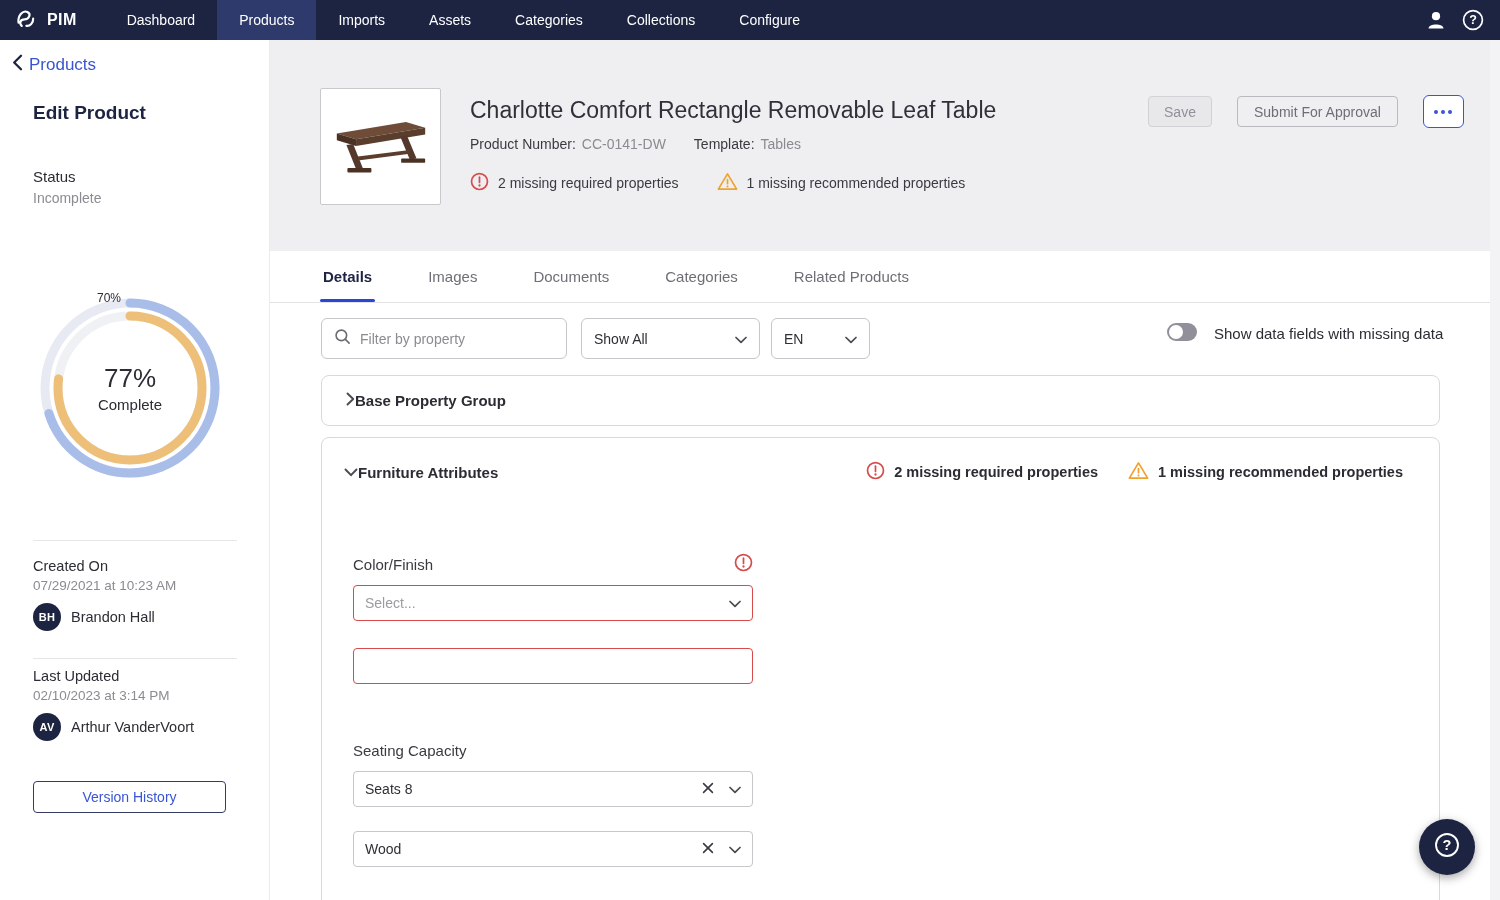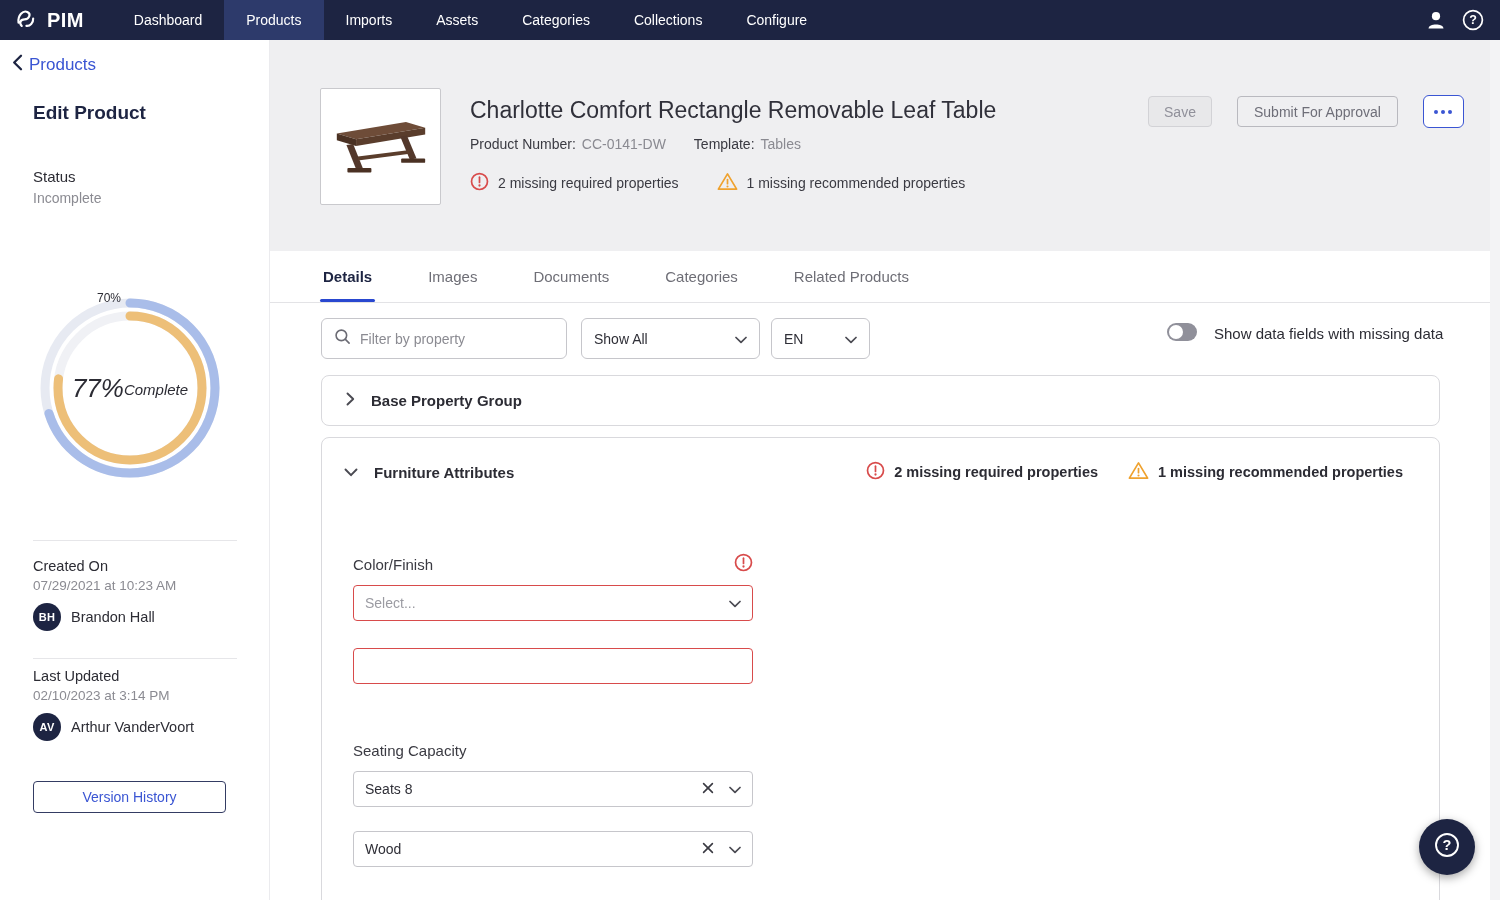--- a/index.html
+++ b/index.html
@@ -5,39 +5,39 @@
   * { box-sizing: border-box; margin: 0; padding: 0; }
   html,body { width:1500px; height:900px; }
   body {
     position: relative; overflow: hidden; background:#fff;
     font-family:"Liberation Sans", sans-serif; color:#2c2c34;
   }
   
   .topbar { position:absolute; top:0; left:0; right:0; height:40px; background:#1d2442;
     display:flex; align-items:stretch; color:#fff; z-index:40; }
   .brand { display:flex; align-items:center; gap:9px; padding:0 16px 0 12px; }
-  .brand-name { font-weight:bold; font-size:20px; letter-spacing:.4px; }
+  .brand-name { font-weight:bold; font-size:16px; letter-spacing:.4px; }
   .nav { display:flex; margin-left:12px; }
   .nav-item { display:flex; align-items:center; padding:0 22px; font-size:14px; cursor:pointer; }
   .nav-item.active { background:#2d3a6b; }
   .topbar-right { margin-left:auto; display:flex; align-items:center; gap:11px; padding-right:14px; }
   .icon-btn { width:26px; height:26px; display:flex; align-items:center; justify-content:center; cursor:pointer; }
 
   
   .sidebar { position:absolute; top:40px; left:0; width:270px; bottom:0; background:#fff;
     border-right:1px solid #ebebee; z-index:30; }
   .back-link { position:absolute; top:14px; left:12px; display:flex; align-items:center; gap:6px;
     color:#3a55d3; font-size:17px; cursor:pointer; }
   .page-title { position:absolute; top:62px; left:33px; font-size:19px; font-weight:bold; color:#1d2442; }
   .status-block { position:absolute; top:128px; left:33px; }
   .status-label { font-size:15px; color:#2c2c34; }
   .status-value { font-size:14px; color:#8b8b92; margin-top:5px; }
   .donut-wrap { position:absolute; top:251px; left:33px; width:194px; height:194px; }
-  .donut-center { position:absolute; inset:0; display:flex; align-items:center;
-    justify-content:center; text-align:center;font-style:italic; }
+  .donut-center { position:absolute; inset:0; display:flex; flex-direction:column; align-items:center;
+    justify-content:center; text-align:center; }
   .donut-pct { font-size:26px; color:#2c2c34; }
   .donut-caption { font-size:15px; color:#2c2c34; margin-top:2px; }
   .donut-outer-label { position:absolute; top:0px; left:64px; font-size:12px; color:#2c2c34; }
   .sb-divider { position:absolute; left:33px; width:204px; height:1px; background:#e6e6e9; }
   .divider-1 { top:500px; } .divider-2 { top:618px; }
   .info-block { position:absolute; left:33px; width:210px; }
   .info-created { top:518px; } .info-updated { top:628px; }
   .info-label { font-size:14.5px; color:#2c2c34; }
   .info-date { font-size:13.5px; color:#8b8b92; margin-top:4px; }
   .person { display:flex; align-items:center; gap:10px; margin-top:10px; }
@@ -86,21 +86,21 @@
   .sel-showall { position:absolute; top:278px; left:311px; width:179px; height:41px; }
   .sel-lang { position:absolute; top:278px; left:501px; width:99px; height:41px; }
   .toggle { position:absolute; top:283px; left:897px; width:30px; height:18px; border-radius:10px;
     background:#90909a; cursor:pointer; }
   .toggle .knob { position:absolute; top:2px; left:2px; width:14px; height:14px; border-radius:50%; background:#fff; }
   .toggle-label { position:absolute; top:285px; left:944px; font-size:15px; color:#2c2c34; }
 
   
   .panel { position:absolute; left:51px; width:1119px; background:#fff; border:1px solid #d9d9dd; border-radius:8px; }
   .panel-base { top:335px; height:51px; display:flex; align-items:center; padding:0 24px; cursor:pointer; }
-  .panel-title { font-size:15px; font-weight:600; color:#2c2c34; margin-left:16px; }
+  .panel-title { font-size:15px; font-weight:600; color:#2c2c34; }
   .panel-furniture { top:397px; height:545px; }
   .furn-header { position:relative; height:60px; }
   .furn-toggle { position:absolute; top:25px; left:22px; display:flex; align-items:center; cursor:pointer; }
   .furn-warns { position:absolute; top:23px; right:36px; display:flex; gap:30px; align-items:center; }
   .furn-warns .warn-item { font-size:14.5px; font-weight:600; color:#2c2c34; }
 
   .field-group { position:absolute; left:31px; width:400px; }
   .fg-1 { top:117px; } .fg-2 { top:210px; } .fg-3 { top:303px; } .fg-4 { top:393px; }
   .field-label-row { display:flex; justify-content:space-between; align-items:center; height:19px;
     margin-bottom:11px; }

